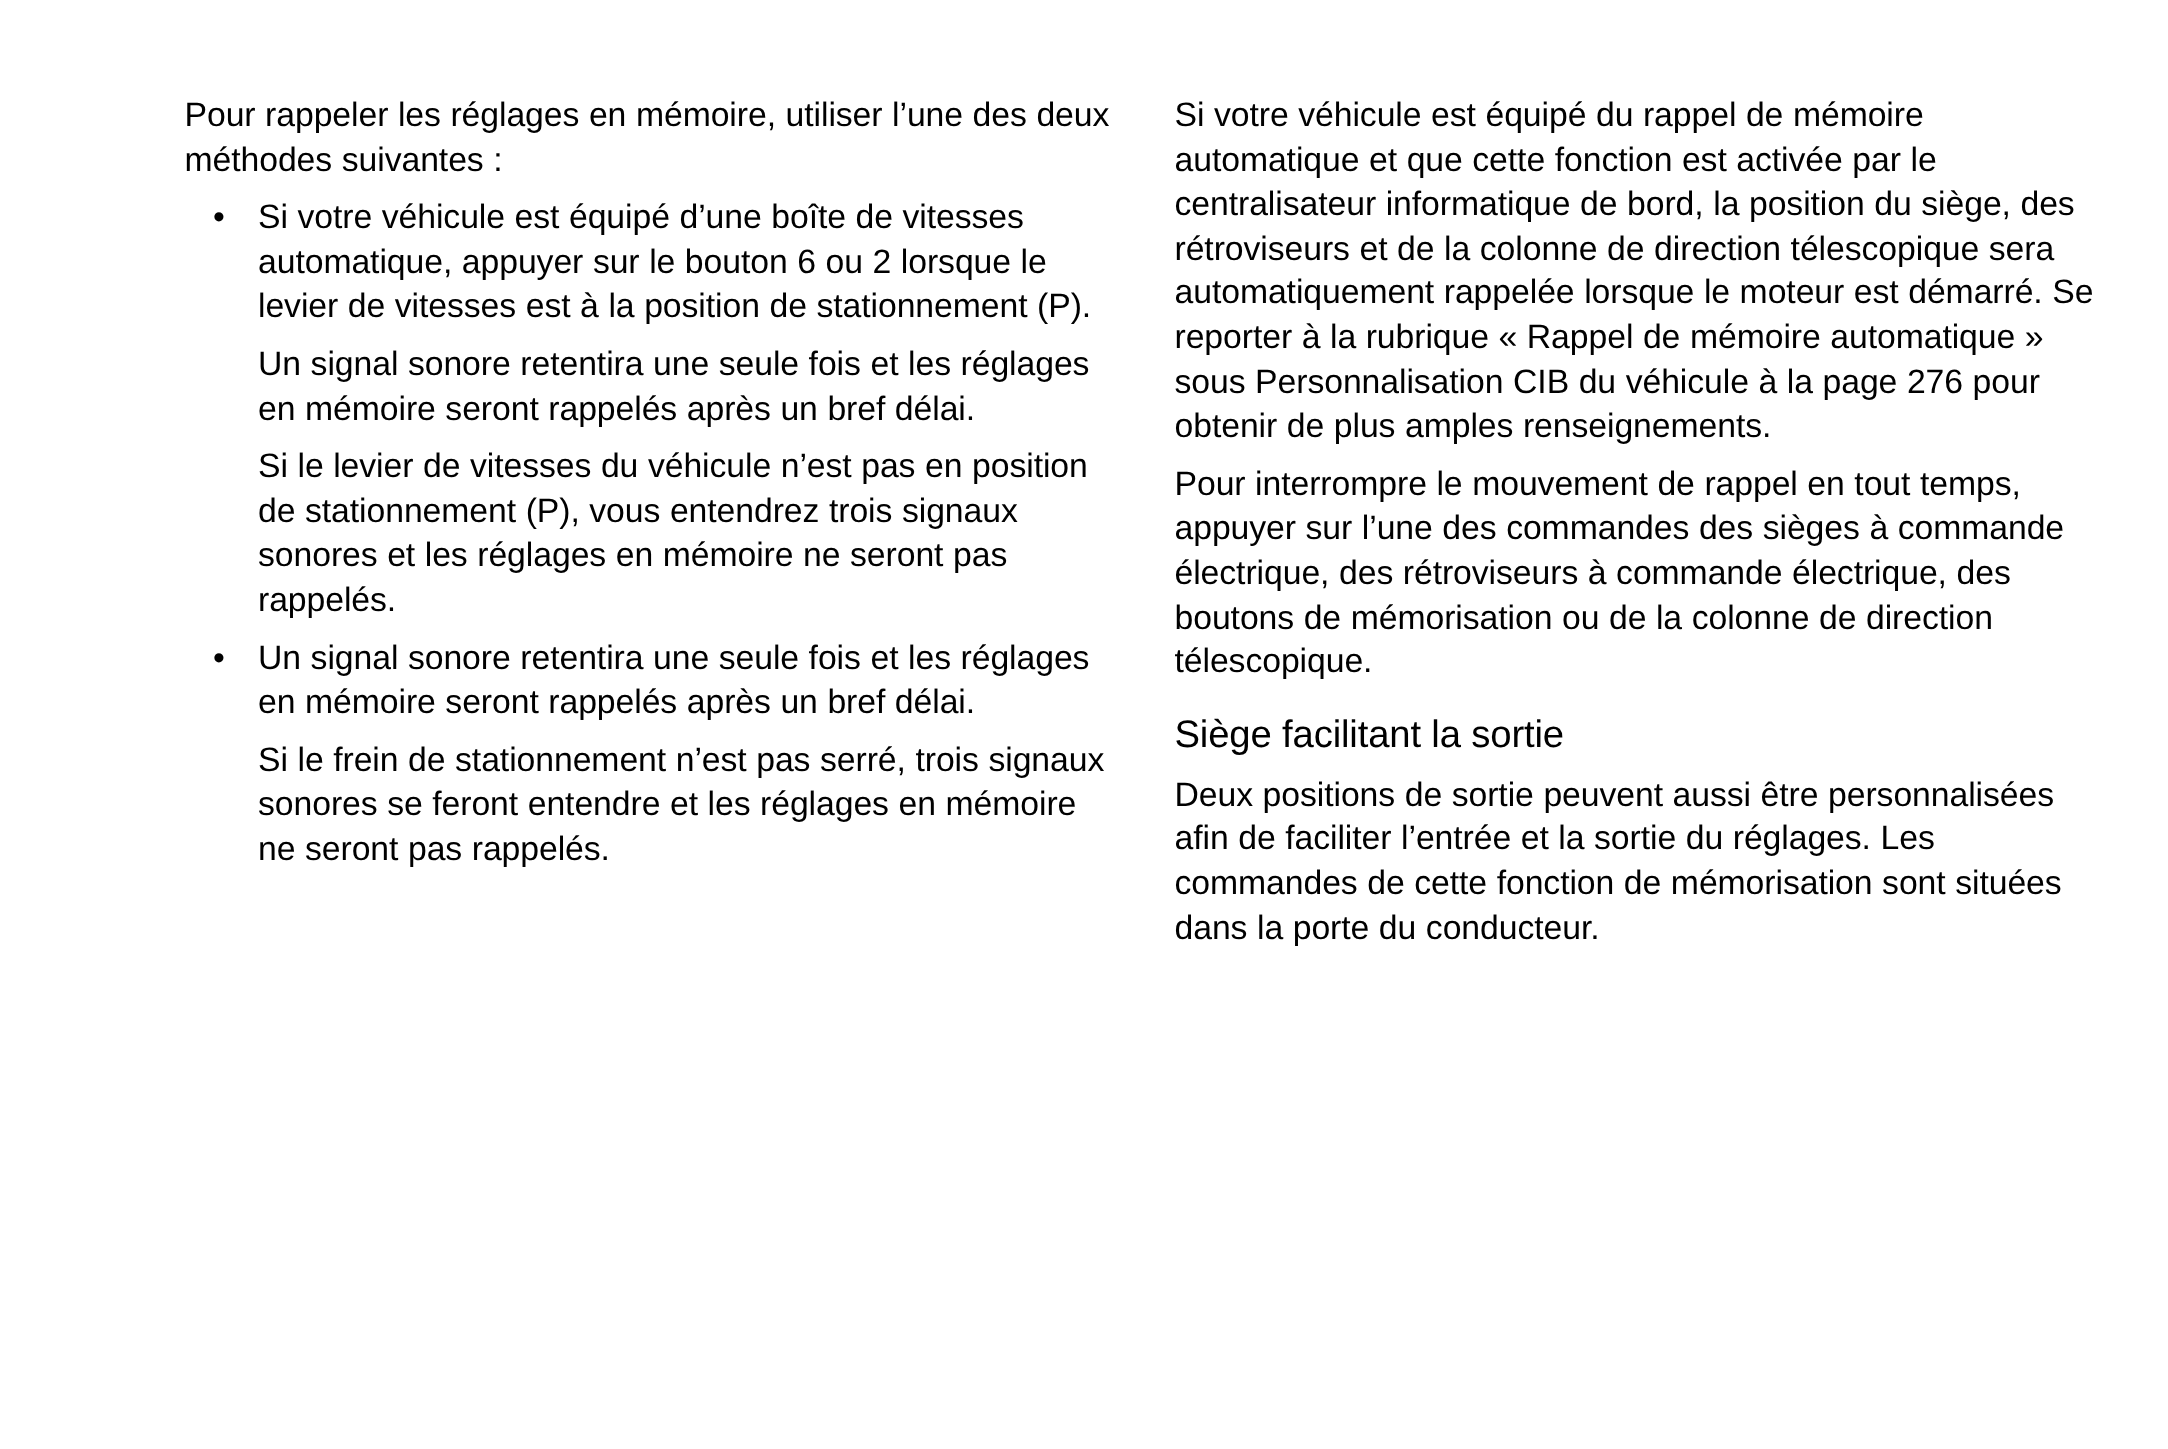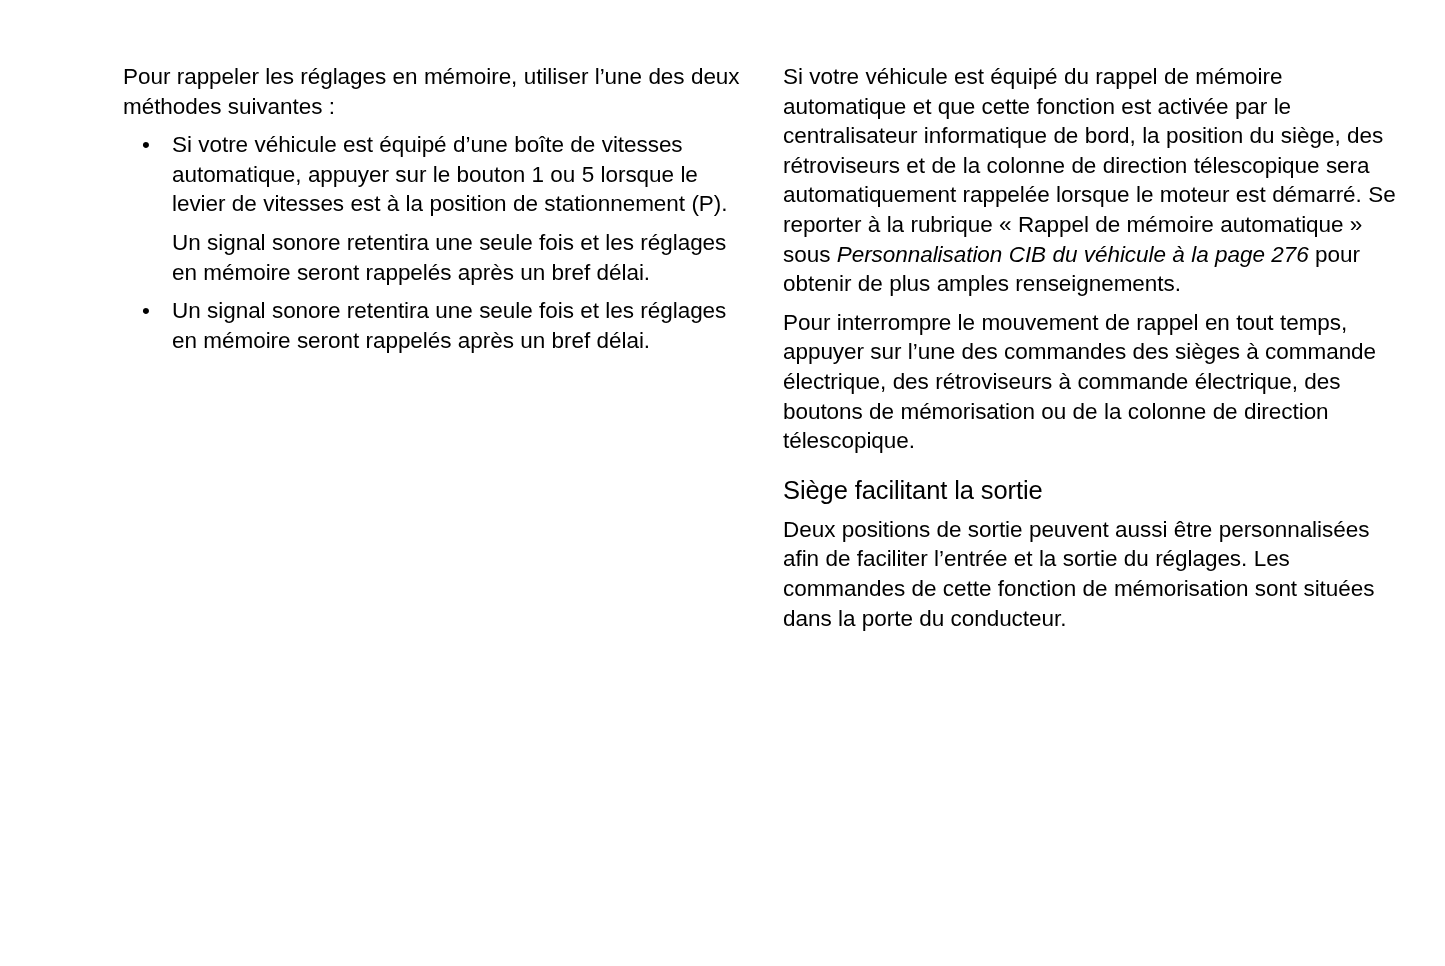--- a/index.html
+++ b/index.html
@@ -63,21 +63,21 @@
 
   
   .heading {
     font-size: 25.5px;
     font-weight: normal;
     line-height: 30px;
     margin: 19px 0 10px 0;
     letter-spacing: -0.1px;
   }
 
-  .ital { font-style: italic; }
+  .ital { }
 
   
   #footer-rule {
     position: absolute;
     left: 123px;
     top: 909px;
     width: 1161px;
     height: 5px;
     background: #000000;
   }
@@ -97,27 +97,29 @@
 <div id="page">
 
   <div class="column" id="col-left">
 
     <p class="para">Pour rappeler les réglages en mémoire, utiliser l’une des deux méthodes suivantes :</p>
 
     <ul class="bullets">
 
       <li class="bullet-item bullet-group">
         <span class="bullet-marker">•</span>
-        <p class="para">Si votre véhicule est équipé d’une boîte de vitesses automatique, appuyer sur le bouton 1 ou 5 lorsque le levier de vitesses est à la position de stationnement (P).</p>
+        <p class="para">Si votre véhicule est équipé d’une boîte de vitesses automatique, appuyer sur le bouton 6 ou 2 lorsque le levier de vitesses est à la position de stationnement (P).</p>
         <p class="para">Un signal sonore retentira une seule fois et les réglages en mémoire seront rappelés après un bref délai.</p>
+        <p class="para">Si le levier de vitesses du véhicule n’est pas en position de stationnement (P), vous entendrez trois signaux sonores et les réglages en mémoire ne seront pas rappelés.</p>
       </li>
 
       <li class="bullet-item">
         <span class="bullet-marker">•</span>
         <p class="para">Un signal sonore retentira une seule fois et les réglages en mémoire seront rappelés après un bref délai.</p>
+        <p class="para">Si le frein de stationnement n’est pas serré, trois signaux sonores se feront entendre et les réglages en mémoire ne seront pas rappelés.</p>
       </li>
 
     </ul>
   </div>
 
   <div class="column" id="col-right">
 
     <p class="para"><span>Si votre véhicule est équipé du rappel de mémoire automatique et que cette fonction est activée par le centralisateur informatique de bord, la position du siège, des rétroviseurs et de la colonne de direction télescopique sera automatiquement rappelée lorsque le moteur est démarré. Se reporter à la rubrique « Rappel de mémoire automatique » sous </span><span class="ital">Personnalisation CIB du véhicule à la page 276</span><span> pour obtenir de plus amples renseignements.</span></p>
 
     <p class="para">Pour interrompre le mouvement de rappel en tout temps, appuyer sur l’une des commandes des sièges à commande électrique, des rétroviseurs à commande électrique, des boutons de mémorisation ou de la colonne de direction télescopique.</p>

